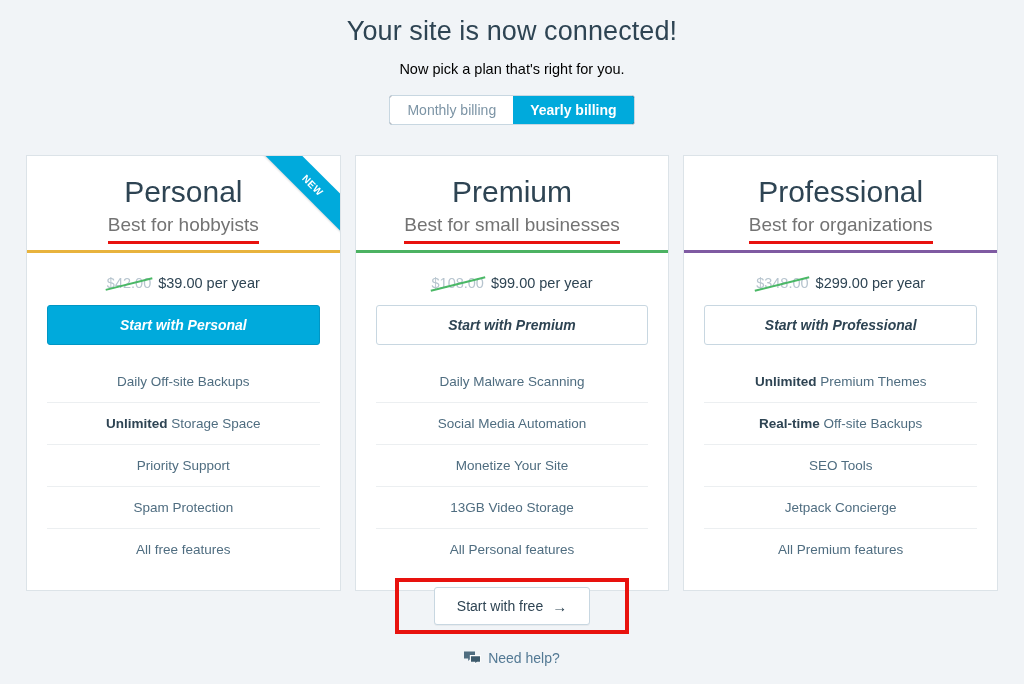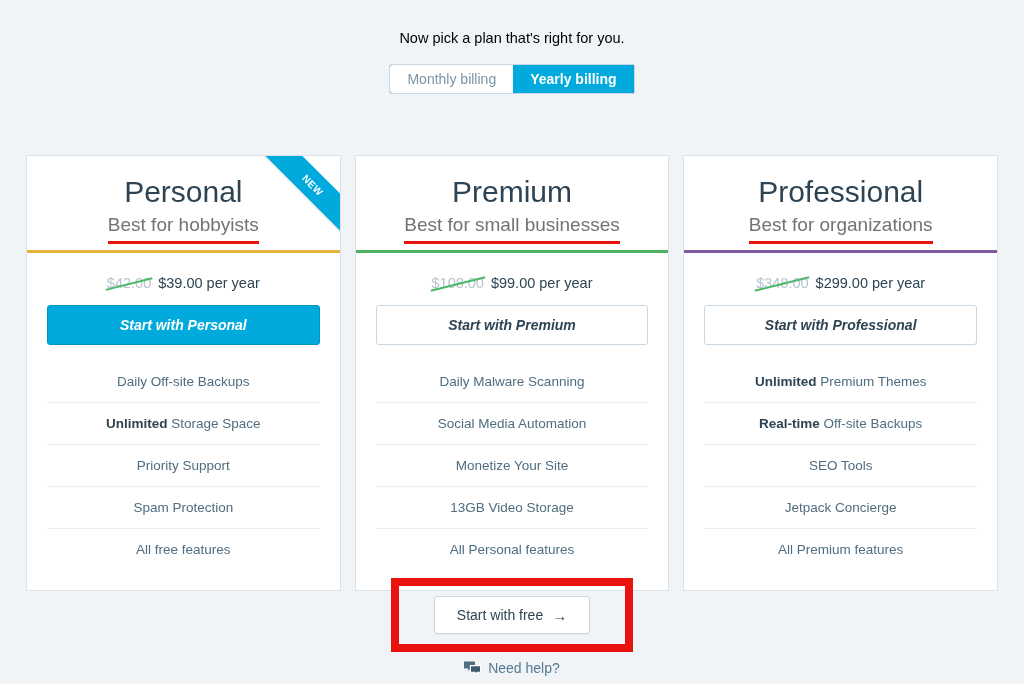--- a/index.html
+++ b/index.html
@@ -227,56 +227,57 @@
   
   .footer {
     position: absolute;
     top: 578px;
     left: 0;
     width: 100%;
     text-align: center;
   }
   .free-highlight {
     display: inline-block;
-    border: 8px solid #737373;
-    padding: 10px 35px;
+    border: 4px solid #737373;
+    padding: 5px 35px;
     box-sizing: border-box;
   }
   .free-btn {
     display: inline-flex;
     align-items: center;
     gap: 9px;
     background: #fff;
     border: 1px solid #c8d7e1;
     border-radius: 3px;
     padding: 10px 22px;
     font-size: 14px;
     color: #2e4453;
     cursor: pointer;
     box-shadow: 0 1px 0 rgba(0,0,0,.04);
   }
   .arrow-icon { font-size: 15px; line-height: 1; }
 
   .need-help {
-    margin-top: 8px;
+    margin-top: 16px;
     display: inline-flex;
     align-items: center;
     gap: 7px;
     font-size: 14px;
     color: #537994;
     cursor: pointer;
   }
   .chat-icon { display: inline-block; line-height: 0; }
 </style>
 </head>
 <body>
 
 <div class="page">
 
   <div class="header">
+    <div class="page-title">Your site is now connected!</div>
     <div class="page-subtitle">Now pick a plan that's right for you.</div>
 
     <div style="text-align:center;">
       <div class="billing-toggle">
         <div class="billing-seg inactive">Monthly billing</div>
         <div class="billing-seg active">Yearly billing</div>
       </div>
     </div>
   </div>
 

